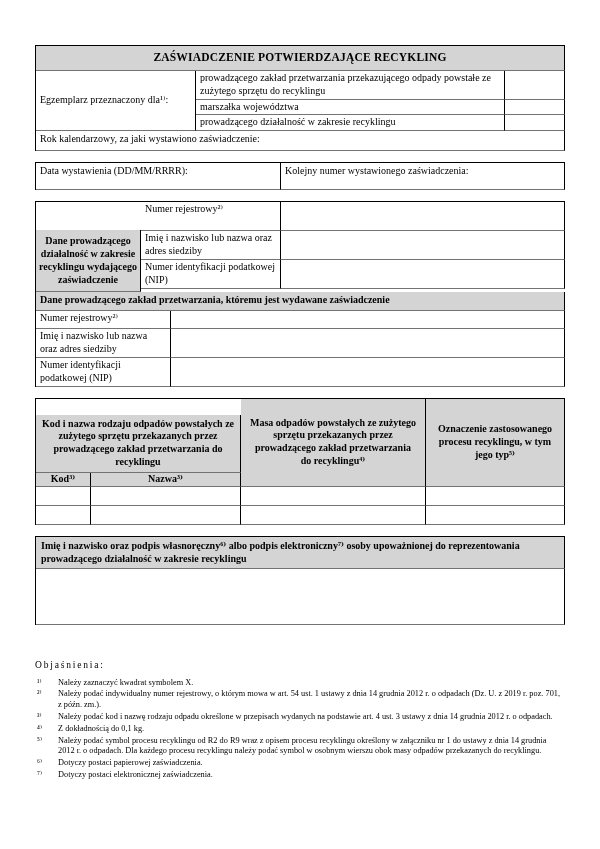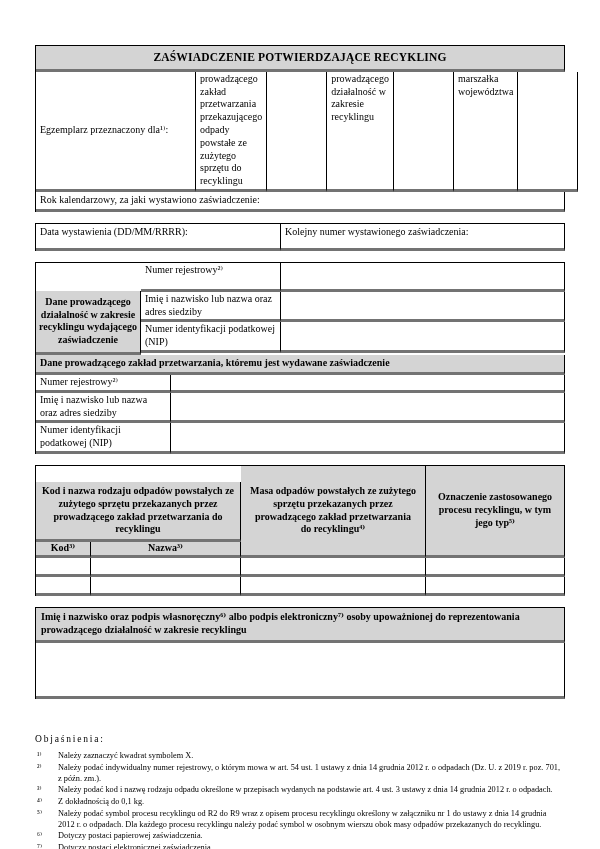--- a/index.html
+++ b/index.html
@@ -9,29 +9,29 @@
     color: #000000;
     font-family: "Liberation Serif", "DejaVu Serif", serif;
     font-size: 10px;
     line-height: 1.28;
     overflow: hidden;
   }
   .sheet { width: 600px; height: 849px; padding: 45px 35px 16px 35px; }
 
   .block { border-top: 1px solid #000; border-left: 1px solid #000; margin-bottom: 11px; }
   .row { display: flex; }
-  .cell { border-right: 1px solid #000; border-bottom: 3px solid #737373; padding: 1px 4px; }
+  .cell { border-right: 1px solid #000; border-bottom: 1px solid #737373; padding: 1px 4px; }
   .bold { font-weight: bold; }
   .center { text-align: center; }
   .gray { background: var(--header-bg, #d4d4d4); }
 
   .title { min-height: 25px; font-size: 11.5px; font-weight: bold; text-align: center; padding: 4px; letter-spacing: .2px; }
 
   .copyfor-label { flex: 0 0 160px; display: flex; align-items: center; }
-  .copyfor-options { flex: 1 1 auto; display: flex; flex-direction: row; }
+  .copyfor-options { flex: 1 1 auto; display: flex; flex-direction: column; }
   .opt-label { flex: 1 1 auto; min-height: 15px; }
   .opt-box { flex: 0 0 60px; min-height: 15px; }
 
   .year-cell { min-height: 20px; padding: 2px 4px; }
 
   .issue-date { flex: 0 0 245px; min-height: 27px; padding: 2px 4px; }
   .issue-num { flex: 1 1 auto; min-height: 27px; padding: 2px 4px; }
 
   .issuer-head { flex: 0 0 105px; padding: 5px 3px; display: flex; flex-direction: column; justify-content: center; margin-top: 28px; }
   .issuer-fields { flex: 1 1 auto; display: flex; flex-direction: column; }
@@ -72,25 +72,25 @@
     <div class="cell title gray">ZAŚWIADCZENIE POTWIERDZAJĄCE RECYKLING</div>
 
     <div class="row">
       <div class="cell copyfor-label">Egzemplarz przeznaczony dla¹⁾:</div>
       <div class="copyfor-options">
         <div class="row">
           <div class="cell opt-label">prowadzącego zakład przetwarzania przekazującego odpady powstałe ze zużytego sprzętu do recyklingu</div>
           <div class="cell opt-box"></div>
         </div>
         <div class="row">
+          <div class="cell opt-label">marszałka województwa</div>
+          <div class="cell opt-box"></div>
+        </div>
+        <div class="row">
           <div class="cell opt-label">prowadzącego działalność w zakresie recyklingu</div>
-          <div class="cell opt-box"></div>
-        </div>
-        <div class="row">
-          <div class="cell opt-label">marszałka województwa</div>
           <div class="cell opt-box"></div>
         </div>
       </div>
     </div>
 
     <div class="cell year-cell">
       <span>Rok kalendarzowy, za jaki wystawiono zaświadczenie:</span>
       <span></span>
     </div>
   </section>

